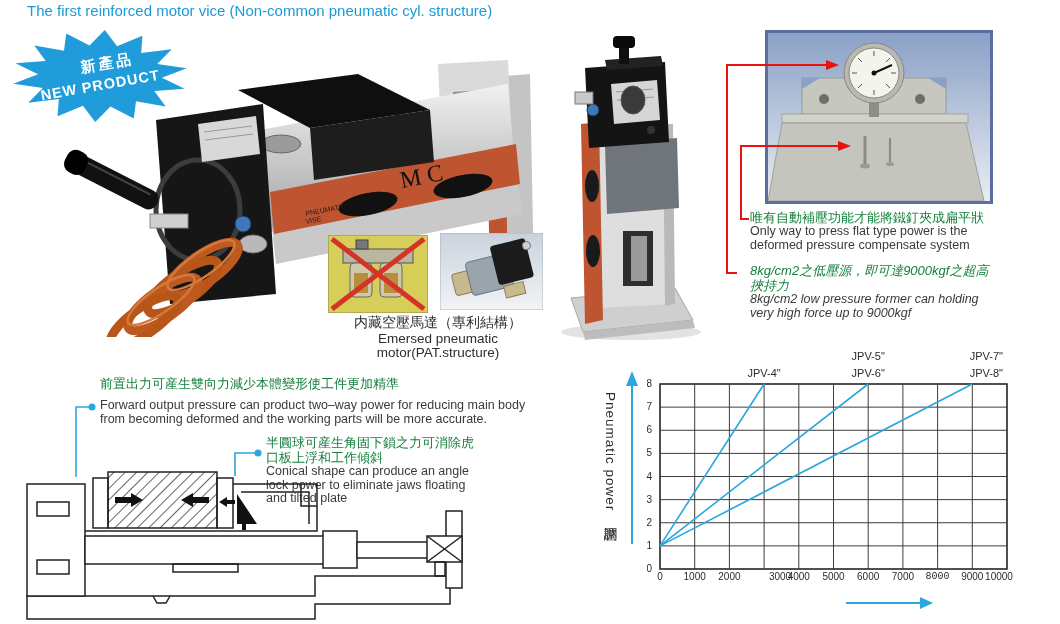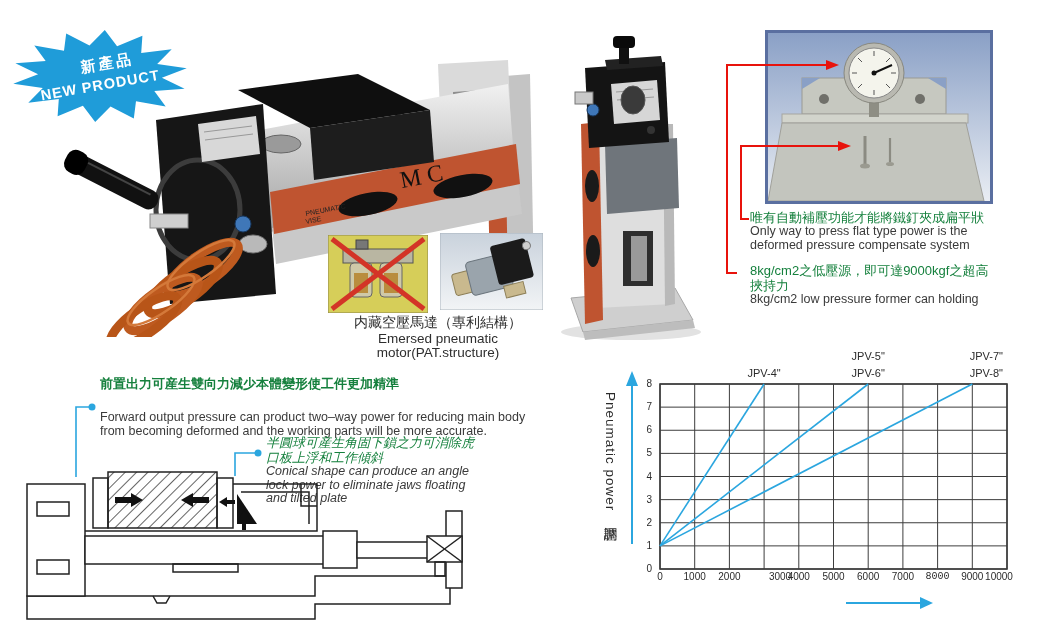--- a/index.html
+++ b/index.html
@@ -20,20 +20,21 @@
   #chart .line-label{position:absolute;width:64px;text-align:center;font-size:11px;color:#2b2b2b;white-space:nowrap;}
   #ylabel{left:601px;top:392px;height:218px;writing-mode:vertical-rl;font-size:13.5px;color:#2b2b2b;letter-spacing:1px;white-space:nowrap;}
   svg{display:block;}
   #overlay{left:0;top:0;pointer-events:none;z-index:40;}
 </style>
 </head>
 <body>
 
 <div id="page">
 
+  <div id="title" class="abs">The first reinforced motor vice (Non-common pneumatic cyl. structure)</div>
 
   <svg id="badge" class="abs" style="left:8px;top:24px;z-index:30;" width="190" height="105">
     <polygon id="badge-star" fill="#1f9cd9" points="178.7,44.2 153.9,53.7 176.6,64.7 146.3,66.9 157.7,82.6 128.0,77.3 125.8,94.5 102.5,82.6 87.2,97.9 74.9,81.8 49.6,92.3 50.8,75.1 20.3,78.7 34.8,63.9 5.3,59.8 30.1,50.3 7.4,39.3 37.7,37.1 26.3,21.4 56.0,26.7 58.2,9.5 81.5,21.4 96.8,6.1 109.1,22.2 134.4,11.7 133.2,28.9 163.7,25.3 149.2,40.1"></polygon>
     <text x="100" y="44" transform="rotate(-10 100 44)" text-anchor="middle" fill="#ffffff" font-size="15" font-weight="bold" letter-spacing="3">新產品</text>
     <text x="93" y="66" transform="rotate(-10 93 66)" text-anchor="middle" fill="#ffffff" font-size="14.5" font-weight="bold" letter-spacing="1">NEW PRODUCT</text>
   </svg>
 
   <svg class="abs" style="left:38px;top:32px;" width="500" height="305" viewBox="0 0 500 305">
     <defs>
       <linearGradient id="steel" x1="0" y1="0" x2="0" y2="1">
@@ -213,32 +214,33 @@
         <circle cx="106" cy="40" r="2.5" fill="#111"></circle>
       </g>
     </svg>
   </div>
 
   <div class="abs" style="left:750px;top:210px;">
     <div class="note-zh">唯有自動補壓功能才能將鐵釘夾成扁平狀</div>
     <div class="note-en">Only way to press flat type power is the</div>
     <div class="note-en">deformed pressure compensate system</div>
   </div>
-  <div class="abs" style="left:750px;top:263px;">
+  <div class="abs" style="left:750px;top:263px;font-style:italic;">
     <div class="note-zh">8kg/cm2之低壓源，即可達9000kgf之超高</div>
     <div class="note-zh">挾持力</div>
     <div class="note-en">8kg/cm2 low pressure former can holding</div>
+    <div class="note-en">very high force up to 9000kgf</div>
   </div>
 
   <div class="abs" style="left:100px;top:376px;">
-    <div class="note-zh" style="margin-bottom:20px;font-weight:bold;">前置出力可産生雙向力減少本體變形使工件更加精準</div>
+    <div class="note-zh" style="margin-bottom:8px;">前置出力可産生雙向力減少本體變形使工件更加精準</div>
     <div class="note-en">Forward output pressure can product two–way power for reducing main body</div>
     <div class="note-en">from becoming deformed and the working parts will be more accurate.</div>
   </div>
-  <div class="abs" style="left:266px;top:435px;font-style:italic;">
+  <div class="abs" style="left:266px;top:435px;">
     <div class="note-zh">半圓球可産生角固下鎖之力可消除虎</div>
     <div class="note-zh">口板上浮和工作傾斜</div>
     <div class="note-en">Conical shape can produce an angle</div>
     <div class="note-en">lock power  to eliminate jaws  floating</div>
     <div class="note-en">and tilted plate</div>
   </div>
 
   <svg class="abs" style="left:5px;top:456px;" width="470" height="168" viewBox="0 0 470 168">
     <defs>
       <pattern id="hatch" patternUnits="userSpaceOnUse" width="8" height="8" patternTransform="rotate(45)">

